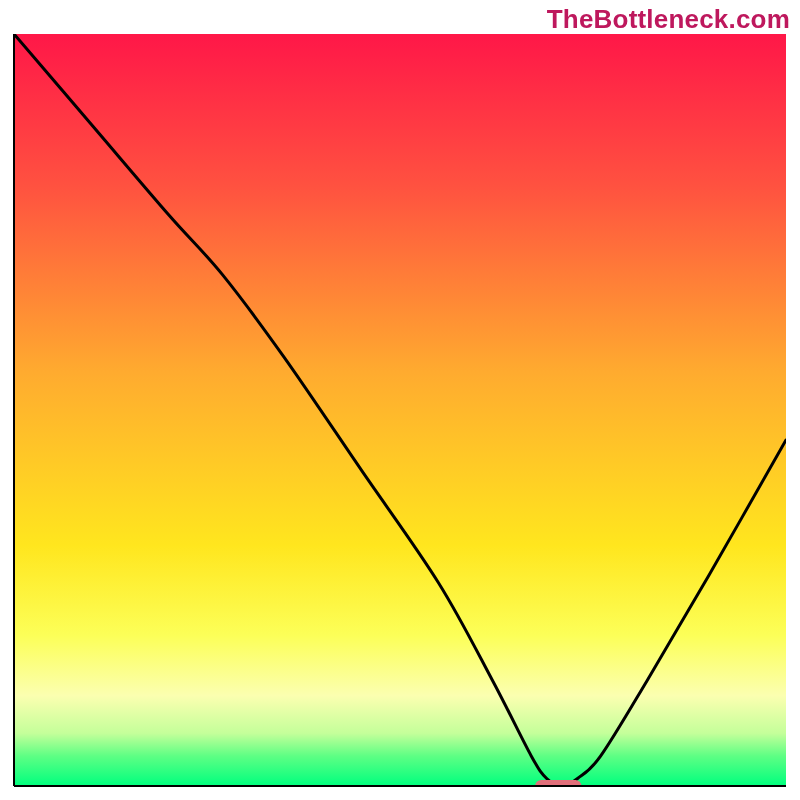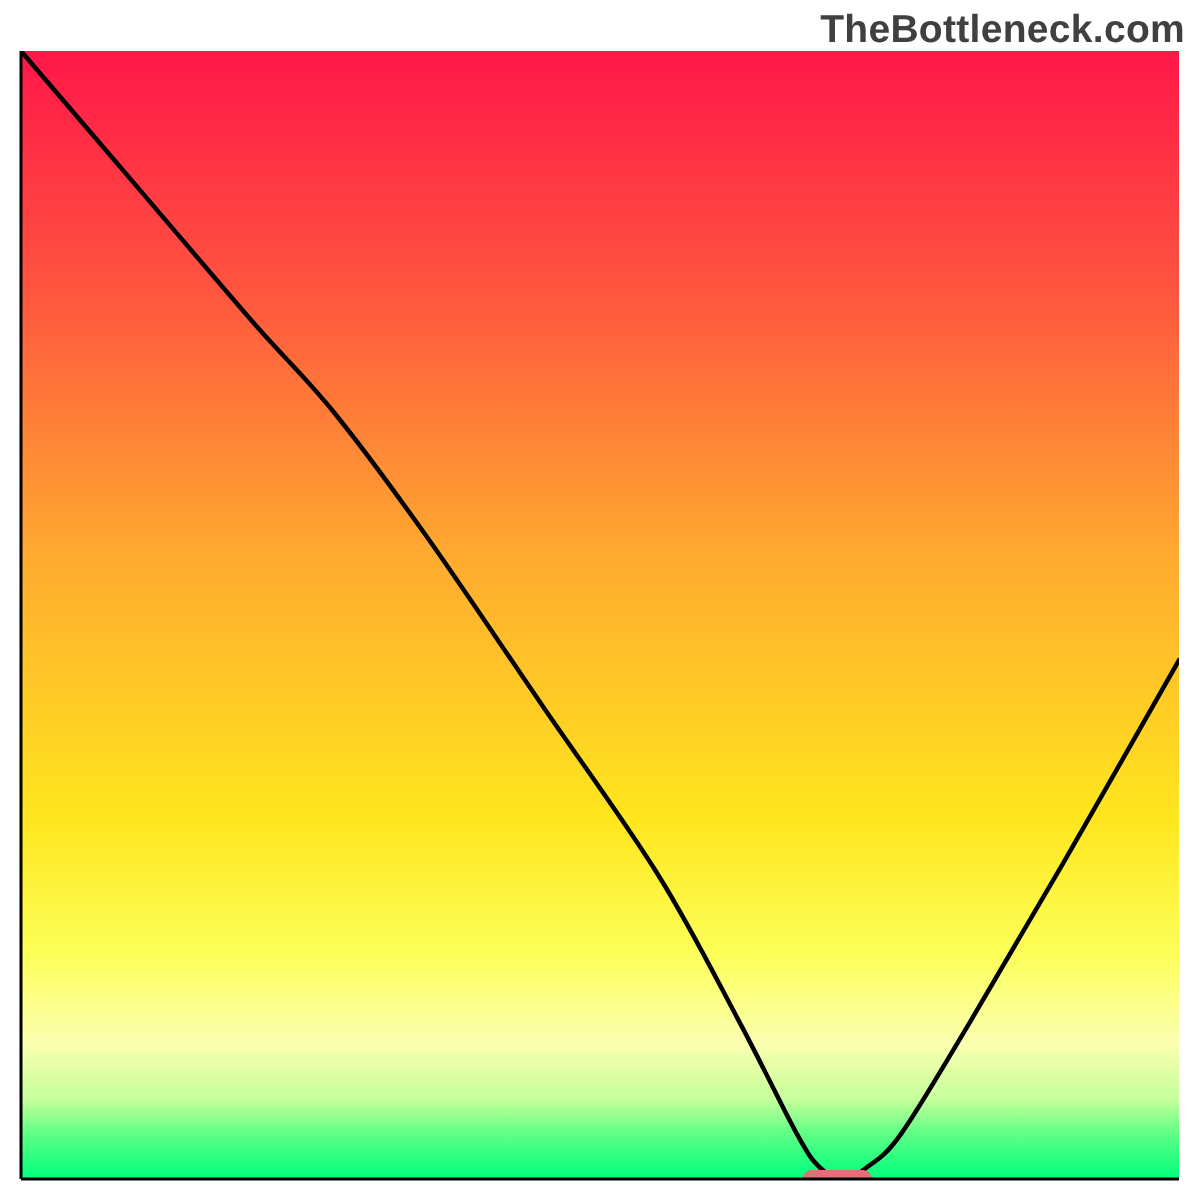--- a/index.html
+++ b/index.html
@@ -15,21 +15,21 @@
     position: relative;
     width: 800px;
     height: 800px;
   }
   .watermark {
     position: absolute;
     top: 4px;
     right: 10px;
     font-size: 26px;
     font-weight: 600;
-    color: #404040;
+    color: #be185d;
     letter-spacing: 0.2px;
     z-index: 10;
   }
   svg.chart {
     position: absolute;
     left: 0;
     top: 0;
     width: 800px;
     height: 800px;
     display: block;

